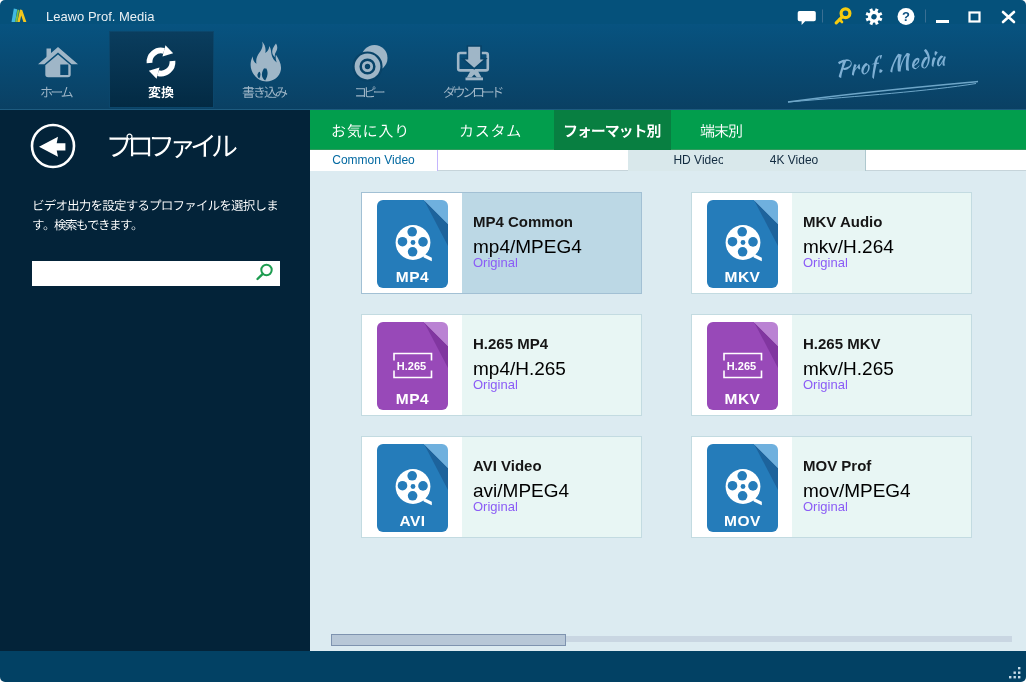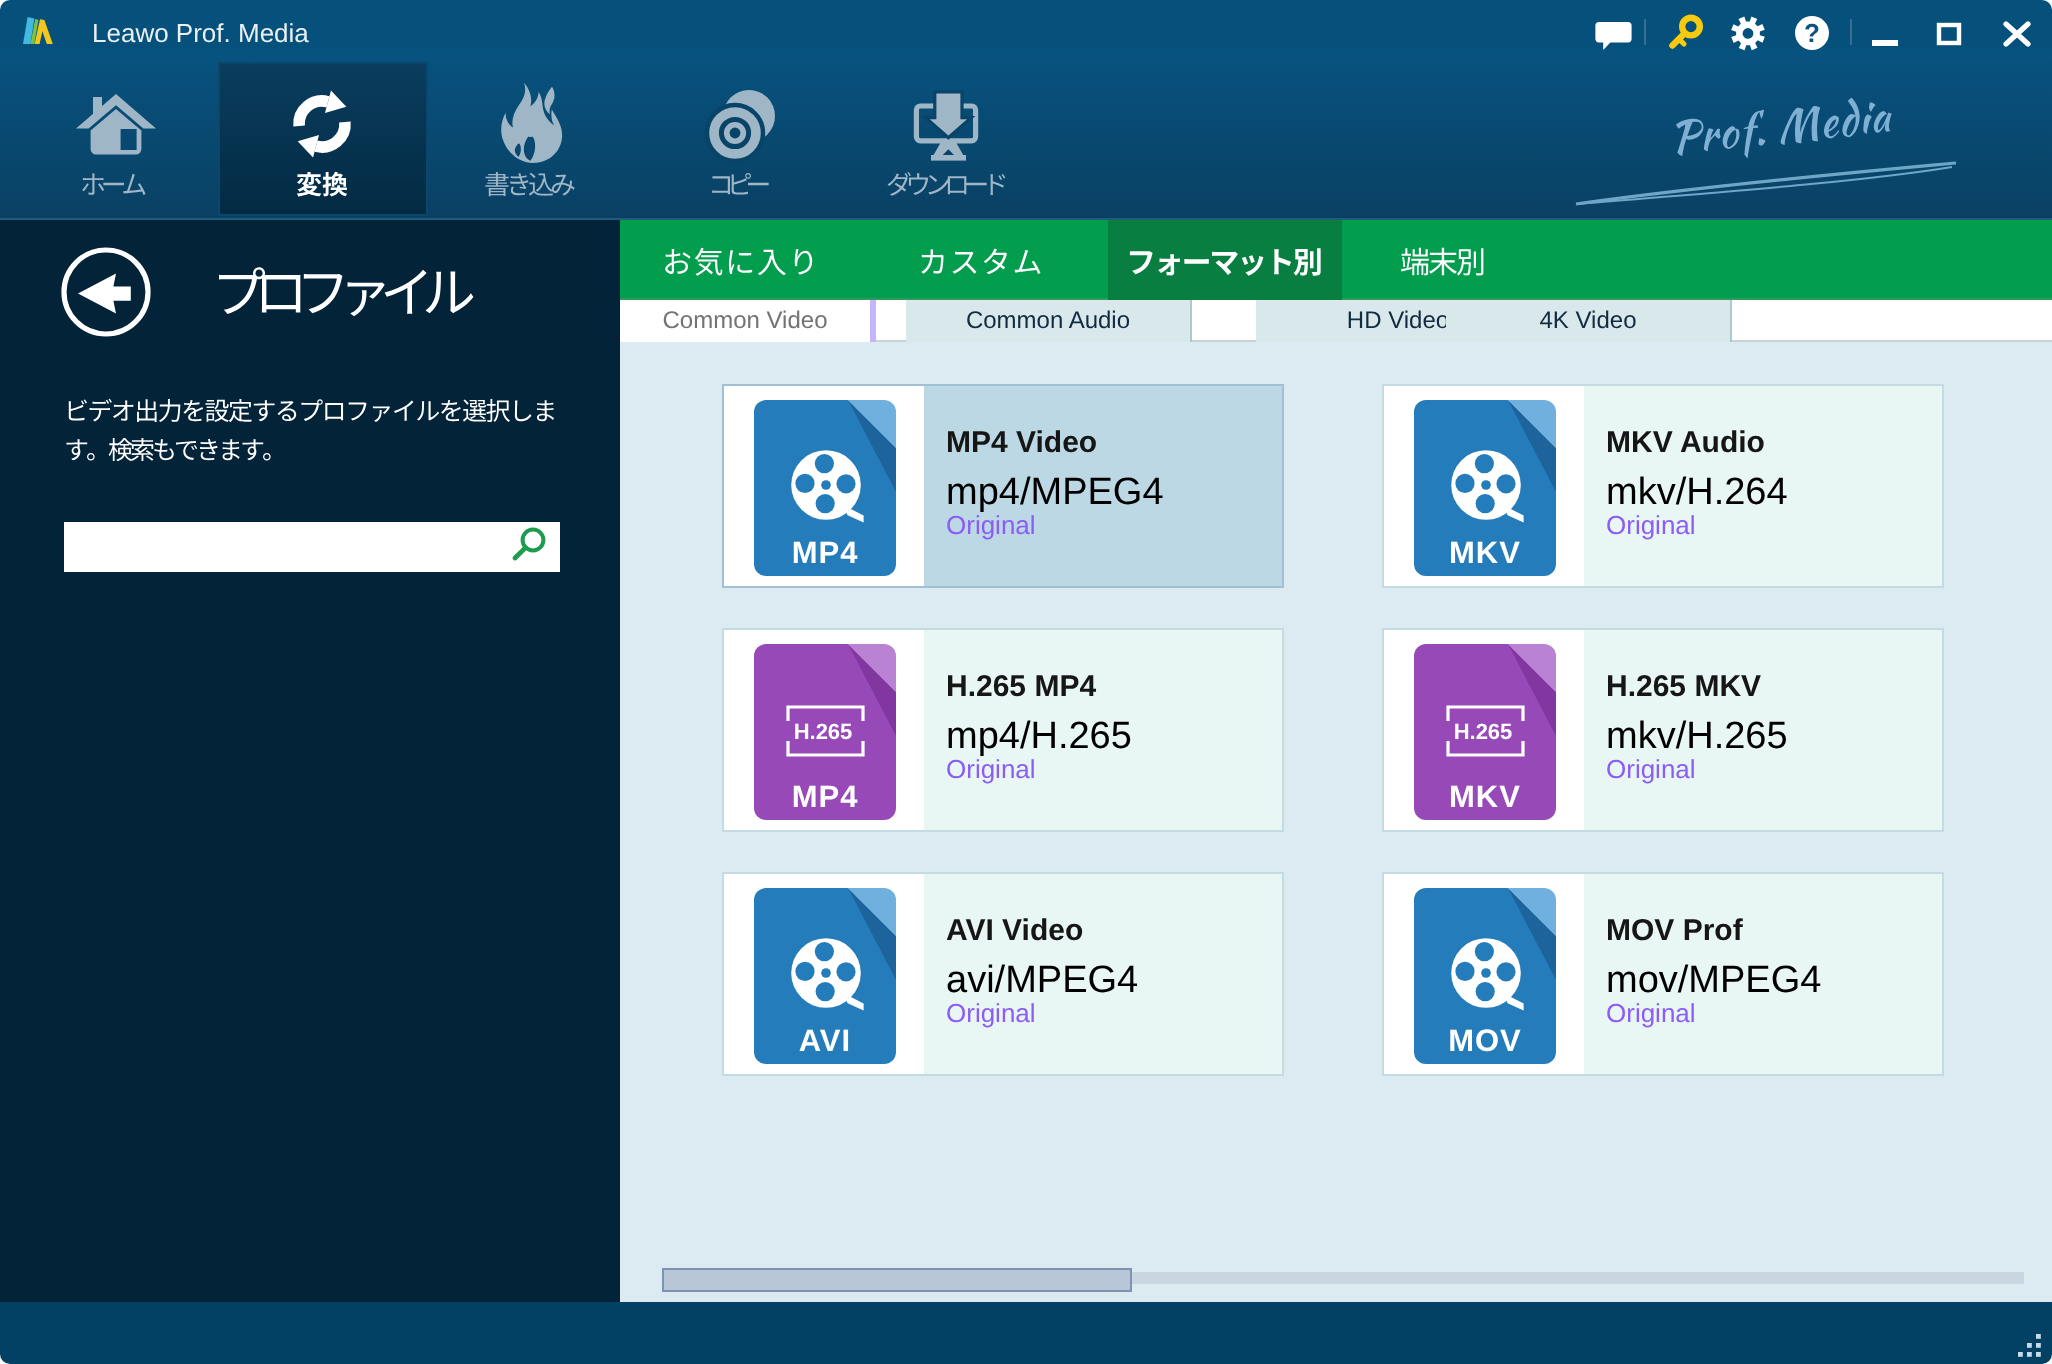--- a/index.html
+++ b/index.html
@@ -177,41 +177,40 @@
       <g transform="translate(0,14.5)">
         <path d="M13.334999999999999 -9.99 11.85 -10.934999999999999C11.459999999999999 -10.83 10.98 -10.815 10.68 -10.815C9.84 -10.815 4.859999999999999 -10.815 3.75 -10.815C3.255 -10.815 2.4 -10.889999999999999 1.95 -10.934999999999999V-8.82C2.34 -8.85 3.06 -8.879999999999999 3.735 -8.879999999999999C4.859999999999999 -8.879999999999999 9.825 -8.879999999999999 10.725 -8.879999999999999C10.53 -7.6049999999999995 9.959999999999999 -5.895 8.969999999999999 -4.6499999999999995C7.755 -3.135 6.06 -1.8299999999999998 3.09 -1.125L4.725 0.6599999999999999C7.395 -0.195 9.389999999999999 -1.68 10.754999999999999 -3.48C12.0 -5.145 12.66 -7.47 13.004999999999999 -8.94C13.08 -9.254999999999999 13.2 -9.69 13.334999999999999 -9.99Z M16.135 -1.44 17.44 0.06C19.21 -0.87 21.235 -2.55 22.285 -3.885L22.314999999999998 -0.9149999999999999C22.314999999999998 -0.615 22.21 -0.44999999999999996 21.925 -0.44999999999999996C21.535 -0.44999999999999996 20.815 -0.495 20.2 -0.585L20.32 1.125C20.995 1.17 21.925 1.2 22.645 1.2C23.53 1.2 24.115000000000002 0.6599999999999999 24.1 -0.12L23.994999999999997 -5.475H25.795C26.125 -5.475 26.59 -5.46 26.95 -5.444999999999999V-7.26C26.68 -7.2299999999999995 26.11 -7.17 25.72 -7.17H23.95L23.935000000000002 -8.084999999999999C23.935000000000002 -8.49 23.95 -8.969999999999999 23.994999999999997 -9.33H22.060000000000002C22.119999999999997 -8.924999999999999 22.165 -8.445 22.18 -8.084999999999999L22.21 -7.17H18.13C17.740000000000002 -7.17 17.125 -7.215 16.765 -7.26V-5.415C17.2 -5.444999999999999 17.740000000000002 -5.475 18.175 -5.475H21.384999999999998C20.35 -4.08 18.265 -2.415 16.135 -1.44Z M29.18 -6.944999999999999V-4.59C29.735 -4.62 30.740000000000002 -4.665 31.595 -4.665C33.35 -4.665 38.3 -4.665 39.65 -4.665C40.28 -4.665 41.045 -4.6049999999999995 41.405 -4.59V-6.944999999999999C41.015 -6.915 40.355000000000004 -6.8549999999999995 39.65 -6.8549999999999995C38.3 -6.8549999999999995 33.365 -6.8549999999999995 31.595 -6.8549999999999995C30.815 -6.8549999999999995 29.72 -6.8999999999999995 29.18 -6.944999999999999Z M48.075 -2.265C49.050000000000004 -1.26 50.31 0.135 50.940000000000005 0.975L52.695 -0.42C52.11 -1.125 51.225 -2.1 50.370000000000005 -2.955C52.485 -4.665 54.405 -7.0649999999999995 55.485 -8.82C55.605000000000004 -9.014999999999999 55.785000000000004 -9.209999999999999 55.995000000000005 -9.45L54.495000000000005 -10.68C54.18000000000001 -10.575 53.67 -10.514999999999999 53.1 -10.514999999999999C51.480000000000004 -10.514999999999999 45.72 -10.514999999999999 44.775000000000006 -10.514999999999999C44.265 -10.514999999999999 43.440000000000005 -10.59 43.050000000000004 -10.65V-8.549999999999999C43.365 -8.58 44.175000000000004 -8.655 44.775000000000006 -8.655C45.915000000000006 -8.655 51.39 -8.655 52.71 -8.655C52.005 -7.425 50.595 -5.685 48.900000000000006 -4.335C47.955000000000005 -5.16 46.965 -5.97 46.365 -6.42L44.775000000000006 -5.145C45.675000000000004 -4.5 47.205000000000005 -3.15 48.075 -2.265Z M63.175 -8.91 61.39 -8.325C61.765 -7.545 62.425000000000004 -5.7299999999999995 62.605000000000004 -4.995L64.405 -5.625C64.195 -6.3149999999999995 63.46 -8.265 63.175 -8.91ZM68.71000000000001 -7.8149999999999995 66.61 -8.49C66.43 -6.614999999999999 65.71000000000001 -4.62 64.69 -3.3449999999999998C63.445 -1.785 61.36 -0.645 59.71 -0.21L61.285000000000004 1.395C63.04 0.735 64.915 -0.525 66.31 -2.3249999999999997C67.33 -3.645 67.96000000000001 -5.205 68.35 -6.72C68.44 -7.02 68.53 -7.335 68.71000000000001 -7.8149999999999995ZM59.695 -8.115 57.895 -7.47C58.255 -6.81 59.005 -4.8149999999999995 59.26 -4.005L61.09 -4.694999999999999C60.79 -5.535 60.07 -7.35 59.695 -8.115Z M74.21 -1.44C74.21 -0.84 74.15 0.06 74.06 0.6599999999999999H76.4C76.34 0.045 76.265 -1.005 76.265 -1.44V-5.685C77.885 -5.13 80.135 -4.26 81.68 -3.4499999999999997L82.535 -5.52C81.155 -6.194999999999999 78.275 -7.26 76.265 -7.845V-10.065C76.265 -10.68 76.34 -11.34 76.4 -11.865H74.06C74.165 -11.34 74.21 -10.59 74.21 -10.065C74.21 -8.79 74.21 -2.58 74.21 -1.44Z M91.995 -10.92V-2.4299999999999997H93.735V-10.92ZM95.53500000000001 -12.434999999999999V-0.84C95.53500000000001 -0.5549999999999999 95.415 -0.46499999999999997 95.13000000000001 -0.46499999999999997C94.815 -0.46499999999999997 93.84 -0.46499999999999997 92.85000000000001 -0.495C93.12 0.015 93.405 0.84 93.48 1.3499999999999999C94.86 1.365 95.85000000000001 1.305 96.48 1.02C97.095 0.72 97.32000000000001 0.22499999999999998 97.32000000000001 -0.84V-12.434999999999999ZM86.295 -10.469999999999999H89.11500000000001V-8.4H86.295ZM84.66000000000001 -12.045V-6.81H86.16000000000001C86.04 -4.29 85.75500000000001 -1.575 83.76 0.045C84.18 0.345 84.70500000000001 0.9149999999999999 84.96000000000001 1.3499999999999999C86.55000000000001 0.0 87.27000000000001 -1.9349999999999998 87.63000000000001 -4.005H89.28C89.17500000000001 -1.605 89.04 -0.63 88.81500000000001 -0.39C88.68 -0.22499999999999998 88.545 -0.195 88.32000000000001 -0.195C88.05000000000001 -0.195 87.45 -0.195 86.83500000000001 -0.27C87.09 0.16499999999999998 87.28500000000001 0.825 87.31500000000001 1.29C88.02000000000001 1.3199999999999998 88.72500000000001 1.305 89.13000000000001 1.2449999999999999C89.61 1.185 89.94000000000001 1.05 90.25500000000001 0.6749999999999999C90.67500000000001 0.16499999999999998 90.825 -1.29 90.97500000000001 -4.92C90.97500000000001 -5.115 90.99000000000001 -5.58 90.99000000000001 -5.58H87.825L87.915 -6.81H90.855V-12.045Z" fill="#fff"></path>
       </g>
     </svg>
 <svg class="abs" style="left:700px;top:122px" width="44" height="18" viewBox="0 0 44 18">
       <g transform="translate(0,14.5)">
         <path d="M1.095 -7.83C1.425 -6.3 1.65 -4.29 1.665 -2.985L2.58 -3.135C2.565 -4.455 2.3249999999999997 -6.435 1.9649999999999999 -7.9799999999999995ZM6.135 -4.74V1.185H7.154999999999999V-3.7649999999999997H8.459999999999999V1.035H9.36V-3.7649999999999997H10.754999999999999V0.99H11.655V-3.7649999999999997H13.035V0.135C13.035 0.255 13.004999999999999 0.3 12.87 0.3C12.75 0.315 12.375 0.315 11.955 0.3C12.09 0.5549999999999999 12.225 0.945 12.254999999999999 1.2149999999999999C12.945 1.2149999999999999 13.365 1.2 13.68 1.035C13.979999999999999 0.885 14.055 0.615 14.055 0.15V-4.74H10.139999999999999L10.59 -6.1499999999999995H14.385V-7.17H5.654999999999999V-6.1499999999999995H9.33C9.24 -5.685 9.15 -5.175 9.045 -4.74ZM6.3149999999999995 -11.85V-8.28H13.86V-11.85H12.78V-9.27H10.514999999999999V-12.57H9.435V-9.27H7.35V-11.85ZM2.67 -12.405V-9.584999999999999H0.78V-8.565H5.52V-9.584999999999999H3.69V-12.405ZM4.109999999999999 -8.1C3.96 -6.45 3.6149999999999998 -4.05 3.2849999999999997 -2.6399999999999997L3.675 -2.5349999999999997L0.495 -1.8599999999999999L0.75 -0.765C2.19 -1.095 4.095 -1.56 5.895 -2.025L5.7749999999999995 -3.0L4.185 -2.6399999999999997C4.515 -4.035 4.89 -6.21 5.16 -7.875Z M20.884999999999998 -12.6V-10.065H14.93V-8.955H20.884999999999998V-6.33H15.71V-5.22H20.225C18.875 -3.33 16.61 -1.53 14.54 -0.63C14.81 -0.39 15.17 0.06 15.365 0.345C17.33 -0.6599999999999999 19.445 -2.46 20.884999999999998 -4.455V1.185H22.07V-4.53C23.525 -2.55 25.67 -0.69 27.65 0.315C27.86 0.0 28.22 -0.44999999999999996 28.505 -0.6749999999999999C26.435 -1.56 24.17 -3.36 22.775 -5.22H27.35V-6.33H22.07V-8.955H28.13V-10.065H22.07V-12.6Z M36.894999999999996 -10.799999999999999V-2.475H37.99V-10.799999999999999ZM40.57 -12.315V-0.3C40.57 -0.015 40.465 0.075 40.18 0.09C39.879999999999995 0.105 38.95 0.105 37.885 0.075C38.05 0.39 38.230000000000004 0.9149999999999999 38.305 1.2149999999999999C39.685 1.2149999999999999 40.525 1.185 41.019999999999996 1.005C41.485 0.8099999999999999 41.695 0.48 41.695 -0.3V-12.315ZM30.46 -10.905H34.285V-8.01H30.46ZM29.425 -11.91V-6.989999999999999H31.075C30.925 -4.26 30.52 -1.185 28.495 0.46499999999999997C28.765 0.63 29.11 0.96 29.29 1.23C30.88 -0.09 31.57 -2.16 31.9 -4.365H34.39C34.24 -1.38 34.075 -0.24 33.82 0.045C33.7 0.195 33.55 0.21 33.295 0.21C33.04 0.21 32.335 0.21 31.585 0.135C31.765 0.42 31.87 0.84 31.9 1.14C32.635 1.17 33.37 1.185 33.745 1.14C34.195 1.095 34.48 1.02 34.72 0.705C35.125 0.24 35.275 -1.14 35.455 -4.905C35.455 -5.04 35.47 -5.37 35.47 -5.37H32.035C32.095 -5.91 32.125 -6.45 32.17 -6.989999999999999H35.365V-11.91Z" fill="#fff"></path>
       </g>
     </svg>
 
-<div class="subtab" style="left:310px;width:128px;background:#fff;border-right:3px solid #c4b5fd;color:#737373">Common Video</div>
-<div class="subtab" style="left:453px;width:143px">Common Audio</div>
+<div class="subtab" style="left:310px;width:128px;background:#fff;border-right:1px solid #c4b5fd;color:#0369a1">Common Video</div>
 <div class="subtab" style="left:628px;width:143px">HD Video</div>
 <div class="subtab" style="left:723px;width:143px">4K Video</div>
 
 <div class="card sel" style="left:361px;top:192px">
 <div class="txt"></div>
 <svg class="abs" style="left:15px;top:7px" width="71" height="88" viewBox="0 0 71 88">
 <path d="M6,0 H47 L71,24 V82 a6,6 0 0 1 -6,6 H6 a6,6 0 0 1 -6,-6 V6 a6,6 0 0 1 6,-6 Z" fill="#257CBA"></path>
 <path d="M47,0 L71,24 V46 Z" fill="#1D639C"></path>
 <path d="M47,0 h18 a6,6 0 0 1 6,6 v18 z" fill="#6FB0DE"></path>
 <circle cx="36" cy="42.5" r="17.4" fill="#fff"></circle>
 <circle cx="35.2" cy="31.8" r="4.8" fill="#257CBA"></circle>
 <circle cx="25.5" cy="41.7" r="4.8" fill="#257CBA"></circle>
 <circle cx="46" cy="41.9" r="4.8" fill="#257CBA"></circle>
 <circle cx="35.6" cy="51.8" r="4.8" fill="#257CBA"></circle>
 <circle cx="36" cy="42.5" r="2.4" fill="#257CBA"></circle>
 <polygon points="44.5,52.5 54.8,57.8 54.8,61.3 46.8,57.6" fill="#fff"></polygon>
 <text x="35.5" y="81.5" text-anchor="middle" font-size="15.5" font-weight="bold" fill="#fff" font-family="Liberation Sans" letter-spacing="0.5">MP4</text>
 </svg>
-<div class="ct">MP4 Video</div>
+<div class="ct">MP4 Common</div>
 <div class="c2">mp4/MPEG4</div>
 <div class="c3">Original</div>
 </div>
 <div class="card" style="left:691px;top:192px">
 <div class="txt"></div>
 <svg class="abs" style="left:15px;top:7px" width="71" height="88" viewBox="0 0 71 88">
 <path d="M6,0 H47 L71,24 V82 a6,6 0 0 1 -6,6 H6 a6,6 0 0 1 -6,-6 V6 a6,6 0 0 1 6,-6 Z" fill="#257CBA"></path>
 <path d="M47,0 L71,24 V46 Z" fill="#1D639C"></path>
 <path d="M47,0 h18 a6,6 0 0 1 6,6 v18 z" fill="#6FB0DE"></path>
 <circle cx="36" cy="42.5" r="17.4" fill="#fff"></circle>

